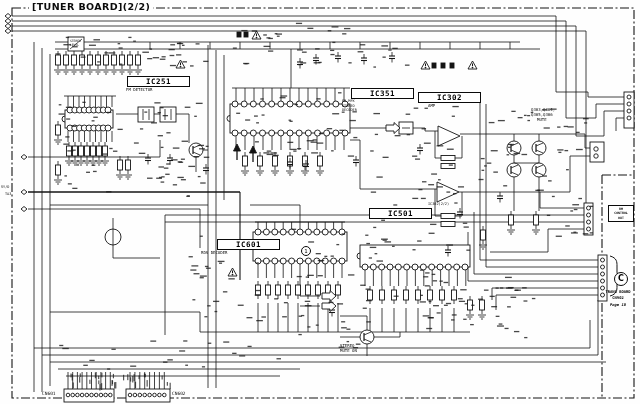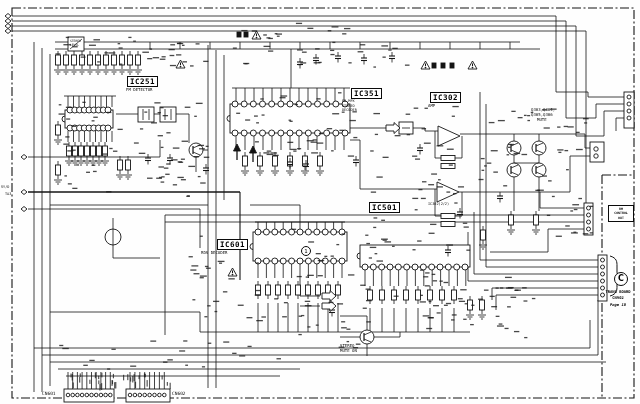--- a/index.html
+++ b/index.html
@@ -2,21 +2,21 @@
 <html><head>
 <meta charset="utf-8">
 <style>
   html,body{margin:0;padding:0;background:#e8e8e8;}
   .stage{position:relative;width:640px;height:404px;background:#fefefe;overflow:hidden;
          font-family:"DejaVu Sans",sans-serif;color:#000;}
   svg{position:absolute;left:0;top:0;}
   .lb{position:absolute;color:#0a0a0a;line-height:1.05;white-space:nowrap;}
   .title{font-size:9.5px;font-weight:bold;letter-spacing:.4px;background:#fefefe;padding:0 3px;}
   .icbox{position:absolute;border:1.4px solid #0a0a0a;background:#fff;font-weight:bold;
-         font-size:7.5px;line-height:9px;padding:0 2px;letter-spacing:.5px;font-family:"DejaVu Sans Mono",monospace;text-align:center;}
+         font-size:7.5px;line-height:9px;padding:0 18px;letter-spacing:.5px;font-family:"DejaVu Sans Mono",monospace;text-align:center;}
   .t45{font-size:4.5px;font-family:"DejaVu Sans Mono",monospace;}
   .t4{font-size:4px;font-family:"DejaVu Sans Mono",monospace;}
   .t35{font-size:3.5px;font-family:"DejaVu Sans Mono",monospace;}
   .t3{font-size:3px;font-family:"DejaVu Sans Mono",monospace;}
   .ctlbox{position:absolute;border:1.2px solid #0a0a0a;background:#fff;width:24px;
           text-align:center;font-size:3.2px;line-height:4.4px;padding:1px 0;
           font-family:"DejaVu Sans Mono",monospace;font-weight:bold;}
   .circ{position:absolute;width:12px;height:12px;border:1.4px solid #0a0a0a;border-radius:50%;
         text-align:center;font-size:8px;font-weight:bold;line-height:11px;background:#fff;}
   .pin1{position:absolute;width:8px;height:8px;border:1px solid #0a0a0a;border-radius:50%;
@@ -1269,37 +1269,38 @@
         <rect x="79.1557438434827" y="376.90131914890435" width="1.1" height="5.683986426649609" fill="#1a1a1a" opacity="0.8"></rect>
         <rect x="112.84513284957276" y="373.8918585790749" width="1.1" height="4.40207016533337" fill="#1a1a1a" opacity="0.8"></rect>
         <rect x="99.39944554930527" y="384.06355834615584" width="1.1" height="6.490606786445998" fill="#1a1a1a" opacity="0.8"></rect>
         <rect x="101.09848500932496" y="383.13676143257726" width="1.1" height="6.868713857544918" fill="#1a1a1a" opacity="0.8"></rect>
         <rect x="127.24572089186205" y="374.19218421131006" width="1.1" height="5.9682031883710085" fill="#1a1a1a" opacity="0.8"></rect>
         <rect x="146.5943565743949" y="380.0726442379284" width="1.1" height="6.529531480525402" fill="#1a1a1a" opacity="0.8"></rect>
         <rect x="134.99163440102322" y="381.7078218509945" width="1.1" height="6.375509263656805" fill="#1a1a1a" opacity="0.8"></rect>
       </g>
     </svg>
 
+  <div class="lb title" style="left:29px;top:2px">[TUNER BOARD](2/2)</div>
 
   <div class="icbox" style="left:127px;top:76px">IC251</div>
   <div class="lb t4" style="left:126px;top:88px">FM DETECTOR</div>
 
   <div class="icbox" style="left:351px;top:88px">IC351</div>
   <div class="lb t35" style="left:342px;top:100px">FM MPX</div>
   <div class="lb t35" style="left:342px;top:104.5px">STEREO</div>
   <div class="lb t35" style="left:342px;top:109px">DECODER</div>
 
-  <div class="icbox" style="left:430px;top:92px">IC302</div>
+  <div class="icbox" style="left:418px;top:92px">IC302</div>
   <div class="lb t4" style="left:428px;top:104px">AMP</div>
   <div class="lb t35" style="left:428px;top:203px">IC302(2/2)</div>
 
   <div class="icbox" style="left:217px;top:239px">IC601</div>
   <div class="lb t4" style="left:201px;top:251px">RDS DECODER</div>
 
-  <div class="icbox" style="left:369px;top:202px">IC501</div>
+  <div class="icbox" style="left:369px;top:208px">IC501</div>
 
   <div class="lb t4" style="left:531px;top:108px">Q303,Q304,</div>
   <div class="lb t4" style="left:531px;top:113px">Q305,Q306</div>
   <div class="lb t4" style="left:537px;top:118px">MUTE</div>
 
   <div class="lb t4" style="left:340px;top:344px">STEREO</div>
   <div class="lb t4" style="left:340px;top:349px">MUTE ON</div>
 
   <div class="lb t3" style="left:70px;top:39.5px">STEREO</div>
   <div class="lb t3" style="left:70px;top:44px">LEVEL</div>

